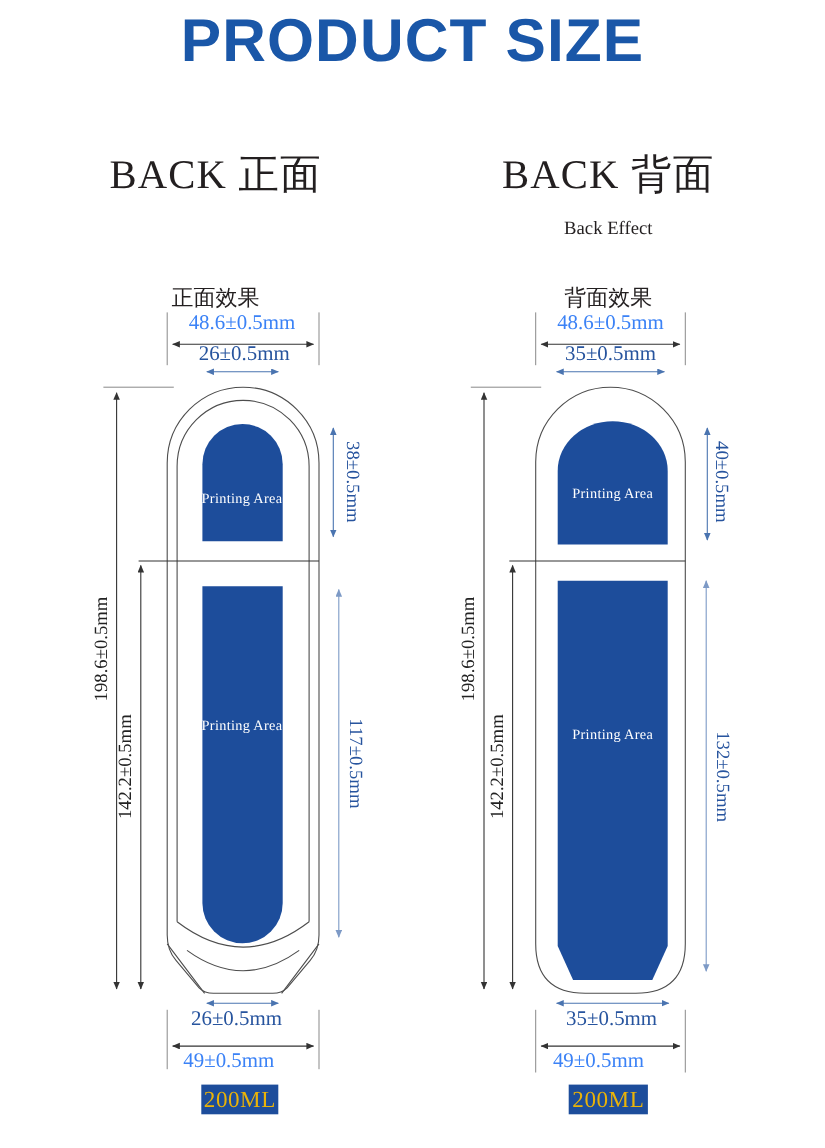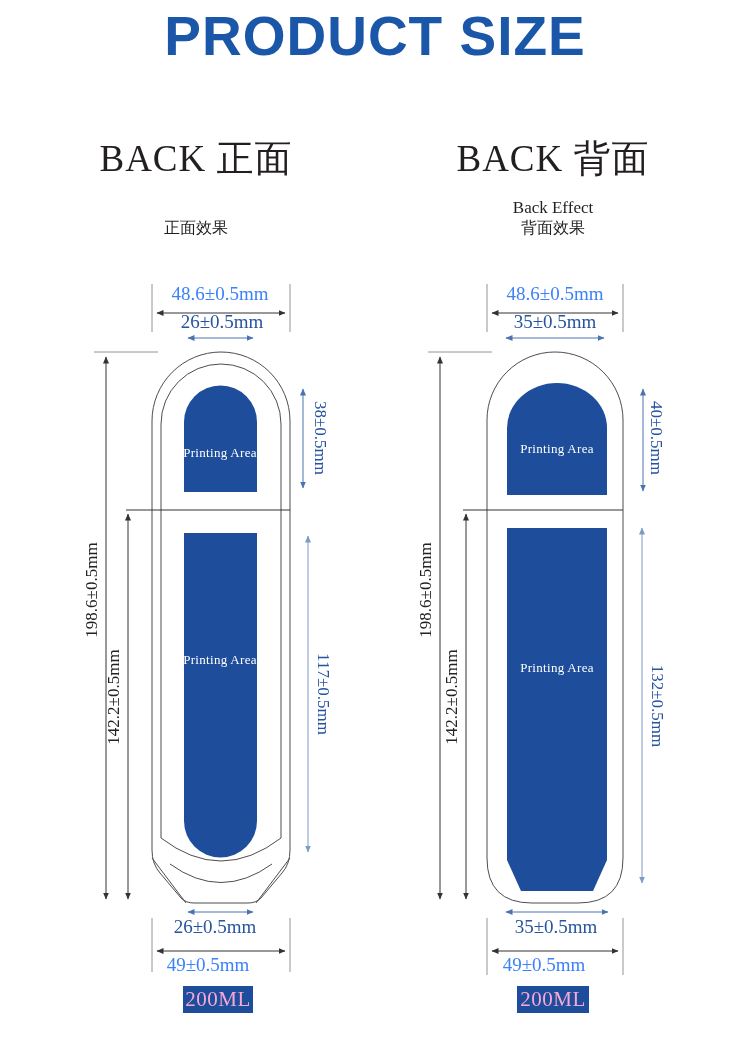--- a/index.html
+++ b/index.html
@@ -13,31 +13,31 @@
   }
   html,body{margin:0;padding:0;background:#fff;}
   .canvas{position:relative;width:750px;height:1044px;background:#fff;overflow:hidden;
           font-family:"Liberation Serif", serif;color:var(--ink);}
   .title{position:absolute;top:4px;left:0;width:750px;text-align:center;
          font-family:"Liberation Sans", sans-serif;font-weight:bold;font-size:55px;
          letter-spacing:1px;color:var(--title-blue);}
   .heading{position:absolute;top:134px;text-align:center;width:392px;font-size:37px;
            letter-spacing:1px;color:var(--ink);white-space:nowrap;}
   .sub{position:absolute;text-align:center;width:392px;font-size:17px;color:var(--ink);}
-  .sub.cn{font-size:16px;}
+  .sub.cn{font-size:20px;margin-top:39px;}
   .dim{position:absolute;font-size:19px;white-space:nowrap;color:#3b82f6;}
   .dim.blue{color:var(--dim-blue);}
   .hcenter{transform:translateX(-50%);}
   .vlabel{position:absolute;font-size:17px;white-space:nowrap;color:#222;}
   .vlabel.blue{color:var(--dim-blue);}
   .rot-l{transform:translate(-50%,-50%) rotate(-90deg);}
   .rot-r{transform:translate(-50%,-50%) rotate(90deg);}
   .pa-label{position:absolute;color:#fff;font-size:13px;letter-spacing:0.3px;
             transform:translate(-50%,-50%);white-space:nowrap;}
-  .badge{position:absolute;background:var(--printing-blue);color:#f9a8d4;text-align:center;
+  .badge{position:absolute;background:var(--printing-blue);color:#eab308;text-align:center;
          font-size:21px;height:27px;line-height:27px;letter-spacing:0.5px;}
   svg.linework{position:absolute;left:0;top:0;}
   .outline{fill:none;stroke:var(--outline);stroke-width:1;}
   .capline{stroke:#333;stroke-width:1.1;fill:none;}
   .dimk{stroke:#333;stroke-width:1;fill:none;}
   .dimb{stroke:var(--dim-blue-line);stroke-width:1;fill:none;}
   .dimbl{stroke:var(--dim-blue-light);stroke-width:1;fill:none;}
   .ext{stroke:#888;stroke-width:0.9;fill:none;}
   .printfill{fill:var(--printing-blue);stroke:none;}
 </style>

